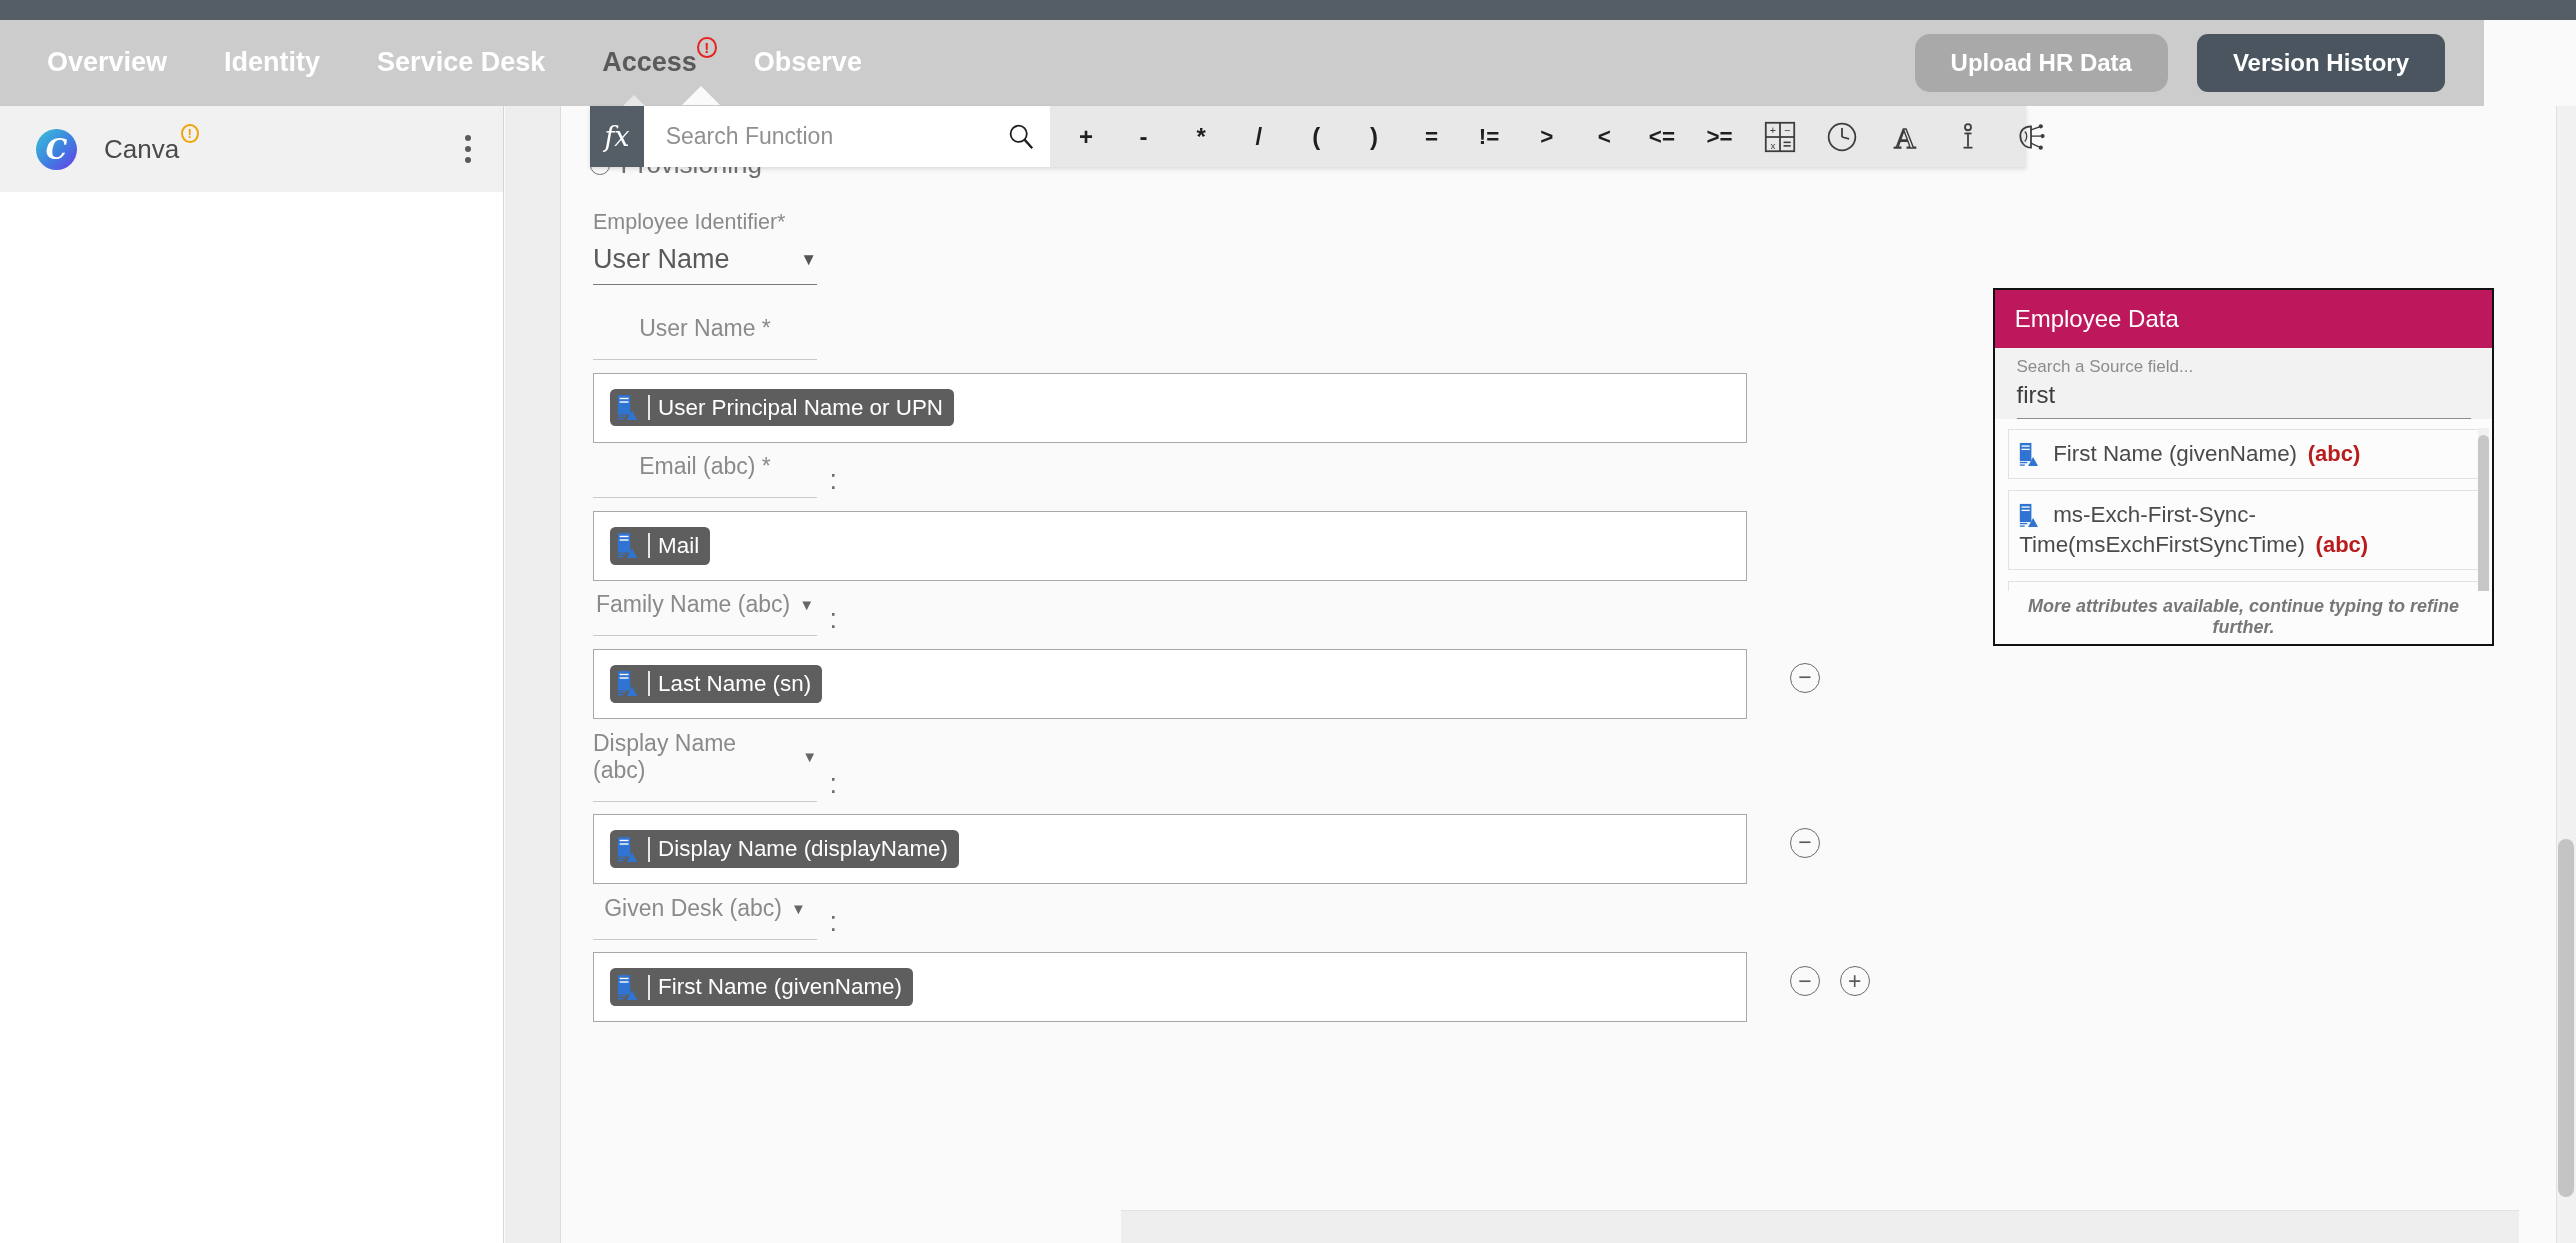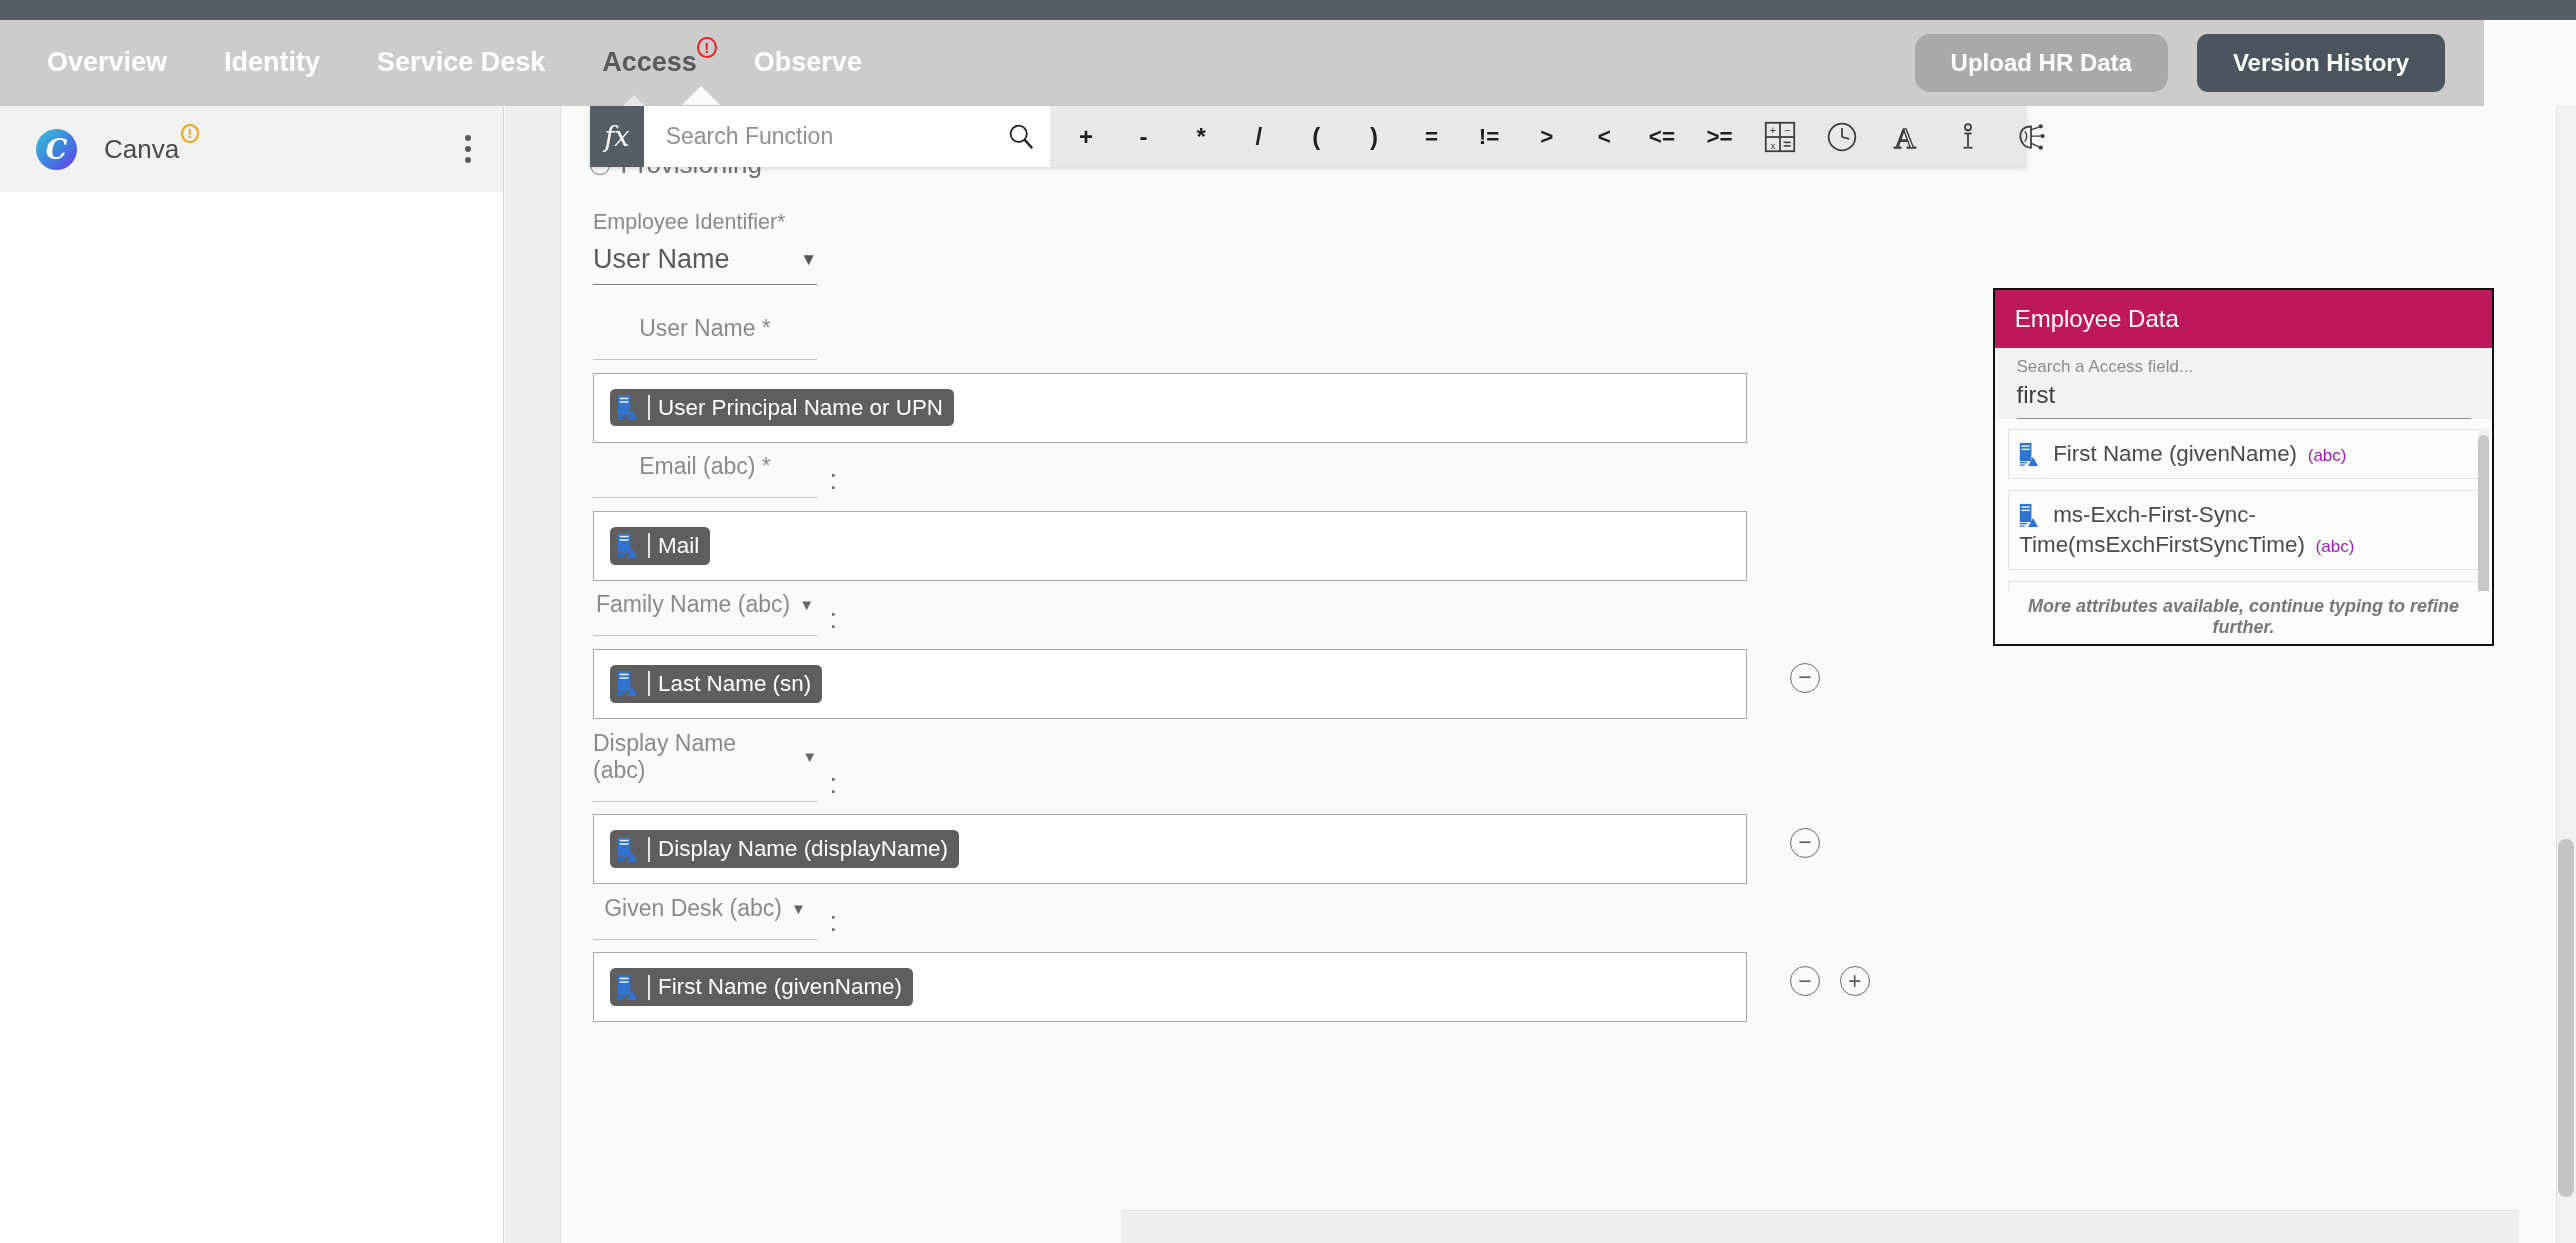--- a/index.html
+++ b/index.html
@@ -266,21 +266,21 @@
   .emp-item {
     border: 0.9px solid #e2e2e2; background: #fcfcfc;
     margin-bottom: 11.6px; padding: 9px 10.7px;
     color: #4a4a4a; font-size: 22.4px; line-height: 1.32;
     cursor: pointer;
   }
   .emp-item .ei-icon {
     width: 21.5px; height: 25px; display: inline-block;
     vertical-align: -5.4px; margin-right: 12.5px;
   }
-  .emp-item .ei-type { color: #a21caf; font-size: 17px; margin-left: 10.7px; }
+  .emp-item .ei-type { color: #b91c1c; font-size: 22px; margin-left: 10.7px; font-weight: bold; }
   .emp-scroll-track {
     position: absolute; right: 2.7px; top: 9px; width: 11.6px; bottom: 1.8px;
     background: #f1f1f1;
   }
   .emp-scroll-thumb {
     position: absolute; right: 2.7px; top: 16px; width: 11.6px; height: 197px;
     background: #c7c7c7; border-radius: 6.3px;
     cursor: pointer;
   }
   .emp-footer {
@@ -587,21 +587,21 @@
           <circle cx="31" cy="17" r="2.4" fill="#3d3d3d"></circle>
           <circle cx="29" cy="30" r="2.4" fill="#3d3d3d"></circle>
         </svg>
       </div>
     </div>
   </div>
 
   <div class="emp-panel">
     <div class="emp-header">Employee Data</div>
     <div class="emp-search">
-      <div class="emp-search-label">Search a Access field...</div>
+      <div class="emp-search-label">Search a Source field...</div>
       <div class="emp-search-val">first</div>
     </div>
     <div class="emp-list">
       <div class="emp-item">
         <span class="ei-icon">
           <svg viewBox="0 0 26 30" width="21.5" height="25">
             <rect x="1" y="1" width="14" height="22" fill="#2f74d0"></rect>
             <rect x="3" y="4" width="10" height="1.6" fill="#ffffff"></rect>
             <rect x="3" y="8" width="10" height="1.6" fill="#ffffff"></rect>
             <rect x="1" y="24" width="9" height="1.6" fill="#2f74d0"></rect>

